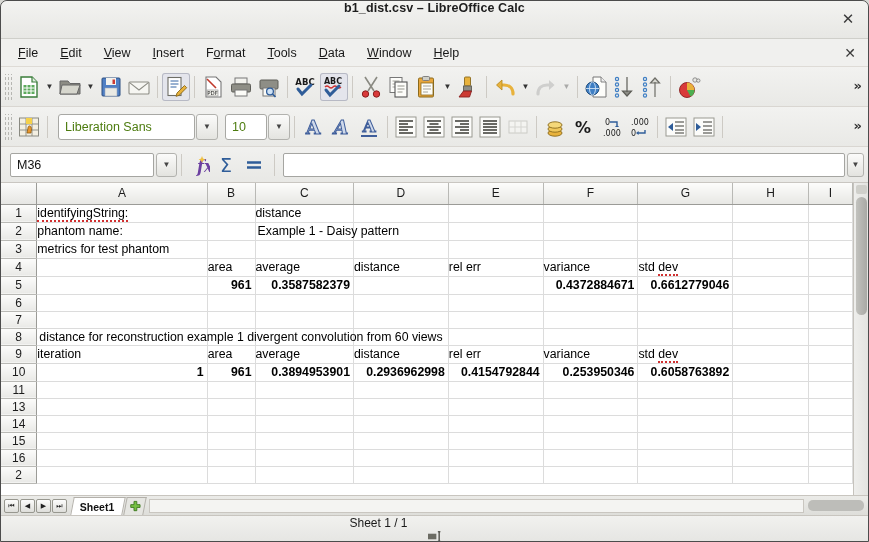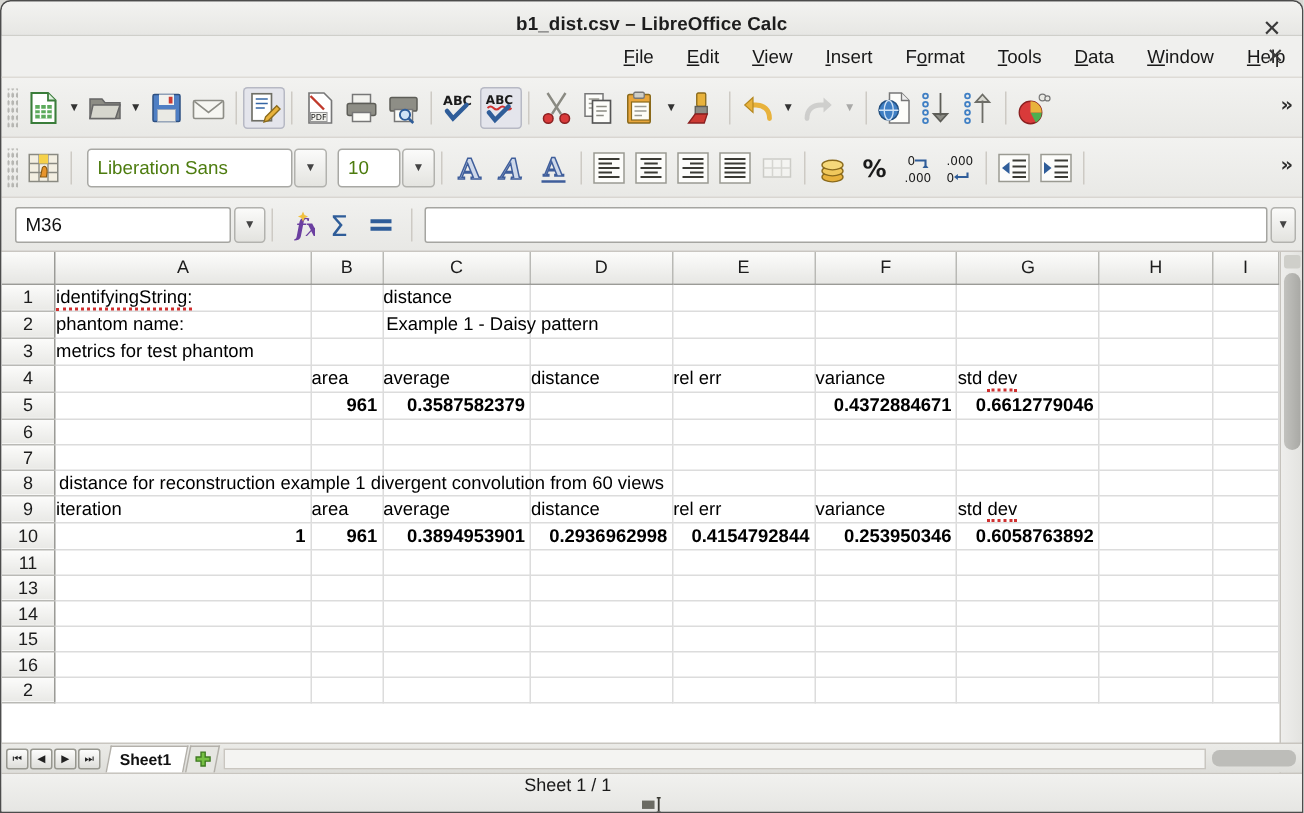--- a/index.html
+++ b/index.html
@@ -15,25 +15,25 @@
     background: #ececeb;
     border: 1px solid #4c4c4c;
     border-radius: 7px 7px 0 0;
     overflow: hidden;
     display: flex;
     flex-direction: column;
   }
 
   
   .titlebar {
-    height: 23px;
+    height: 38px;
     background: linear-gradient(to bottom, #f3f3f1 0%, #e7e7e4 100%);
     border-bottom: 1px solid #cfcfca;
     border-radius: 6px 6px 0 0;
-    display: flex; align-items: flex-end;
+    display: flex; align-items: flex-start;
     position: relative; flex: none;
   }
   .title-text {
     width: 100%; text-align: center;
     font-size: 12.5px; font-weight: bold; color: #1d1d1d;
     letter-spacing: .1px;
   }
   .win-close {
     position: absolute; right: 12px; top: 11px;
     width: 16px; height: 16px;
@@ -41,21 +41,21 @@
     line-height: 15px; text-align: center; cursor: pointer;
     font-family: "DejaVu Sans", sans-serif;
   }
 
   
   .menubar {
     height: 28px; flex: none;
     background: #f0f0ee;
     border-bottom: 1px solid #dedbd6;
     display: flex; align-items: center;
-    padding-left: 6px; position: relative; justify-content: flex-end;
+    padding-left: 6px; position: relative;
   }
   .menu-item {
     padding: 3px 11px; font-size: 12.5px; color: #181818;
     cursor: pointer; border-radius: 2px;
   }
   .menu-item u { text-decoration: underline; }
   .menu-close {
     position: absolute; right: 12px; top: 6px;
     font-size: 14px; font-weight: bold; color: #3a3a3a; cursor: pointer;
     font-family: "DejaVu Sans", sans-serif;

